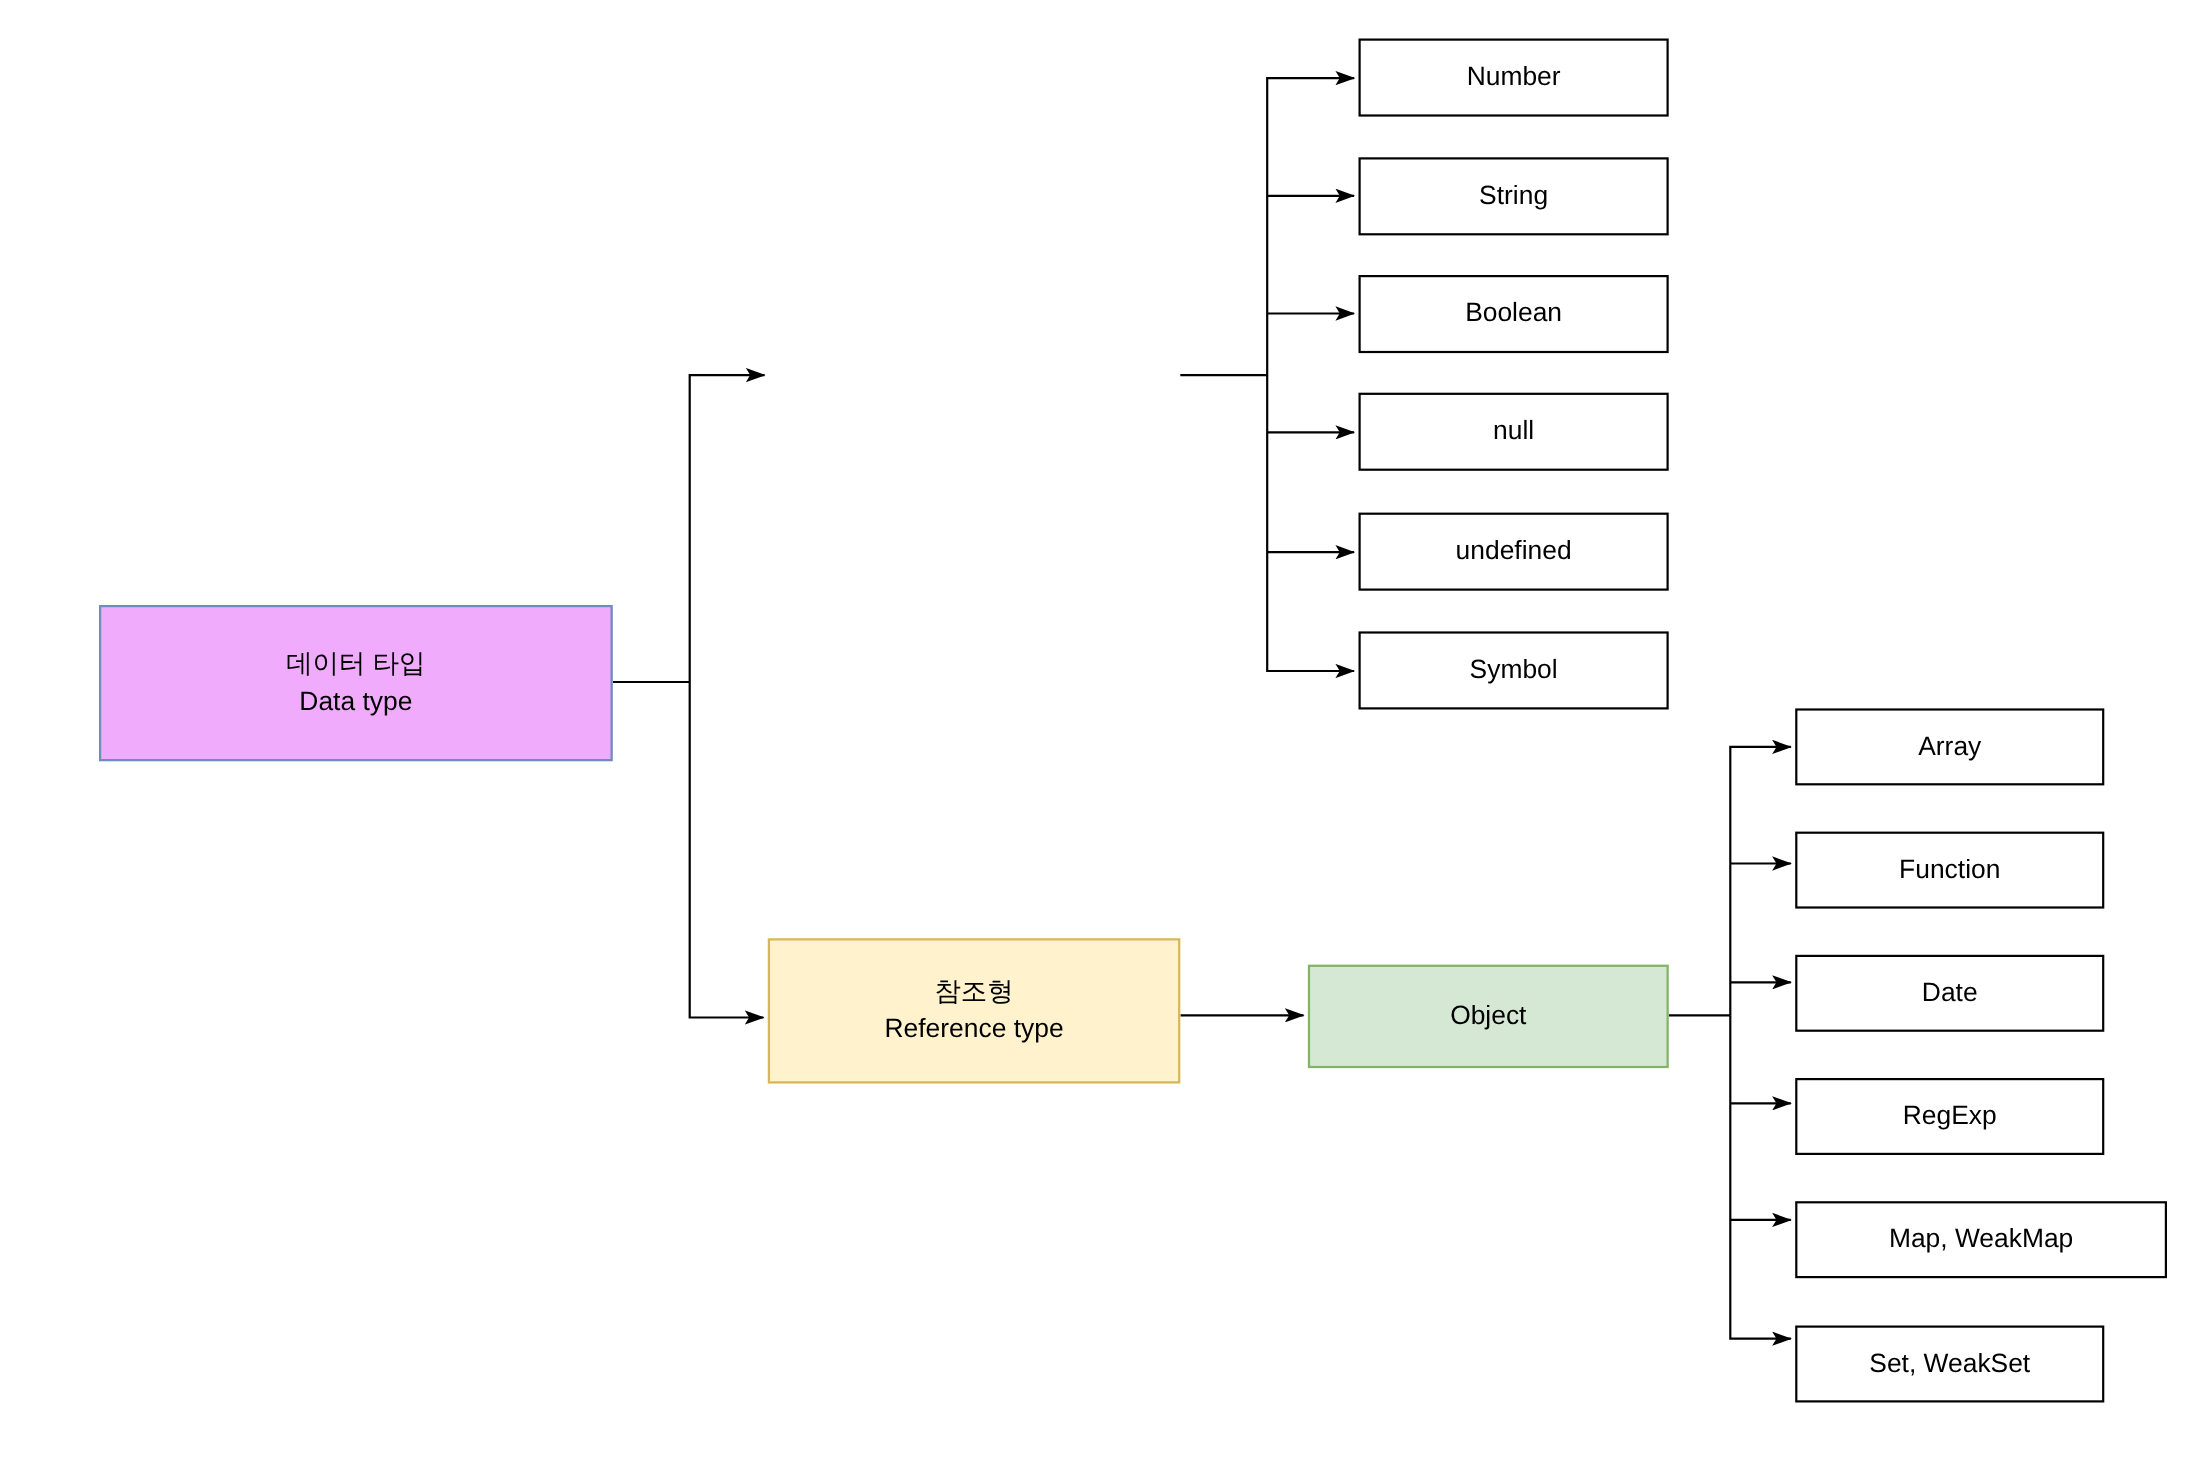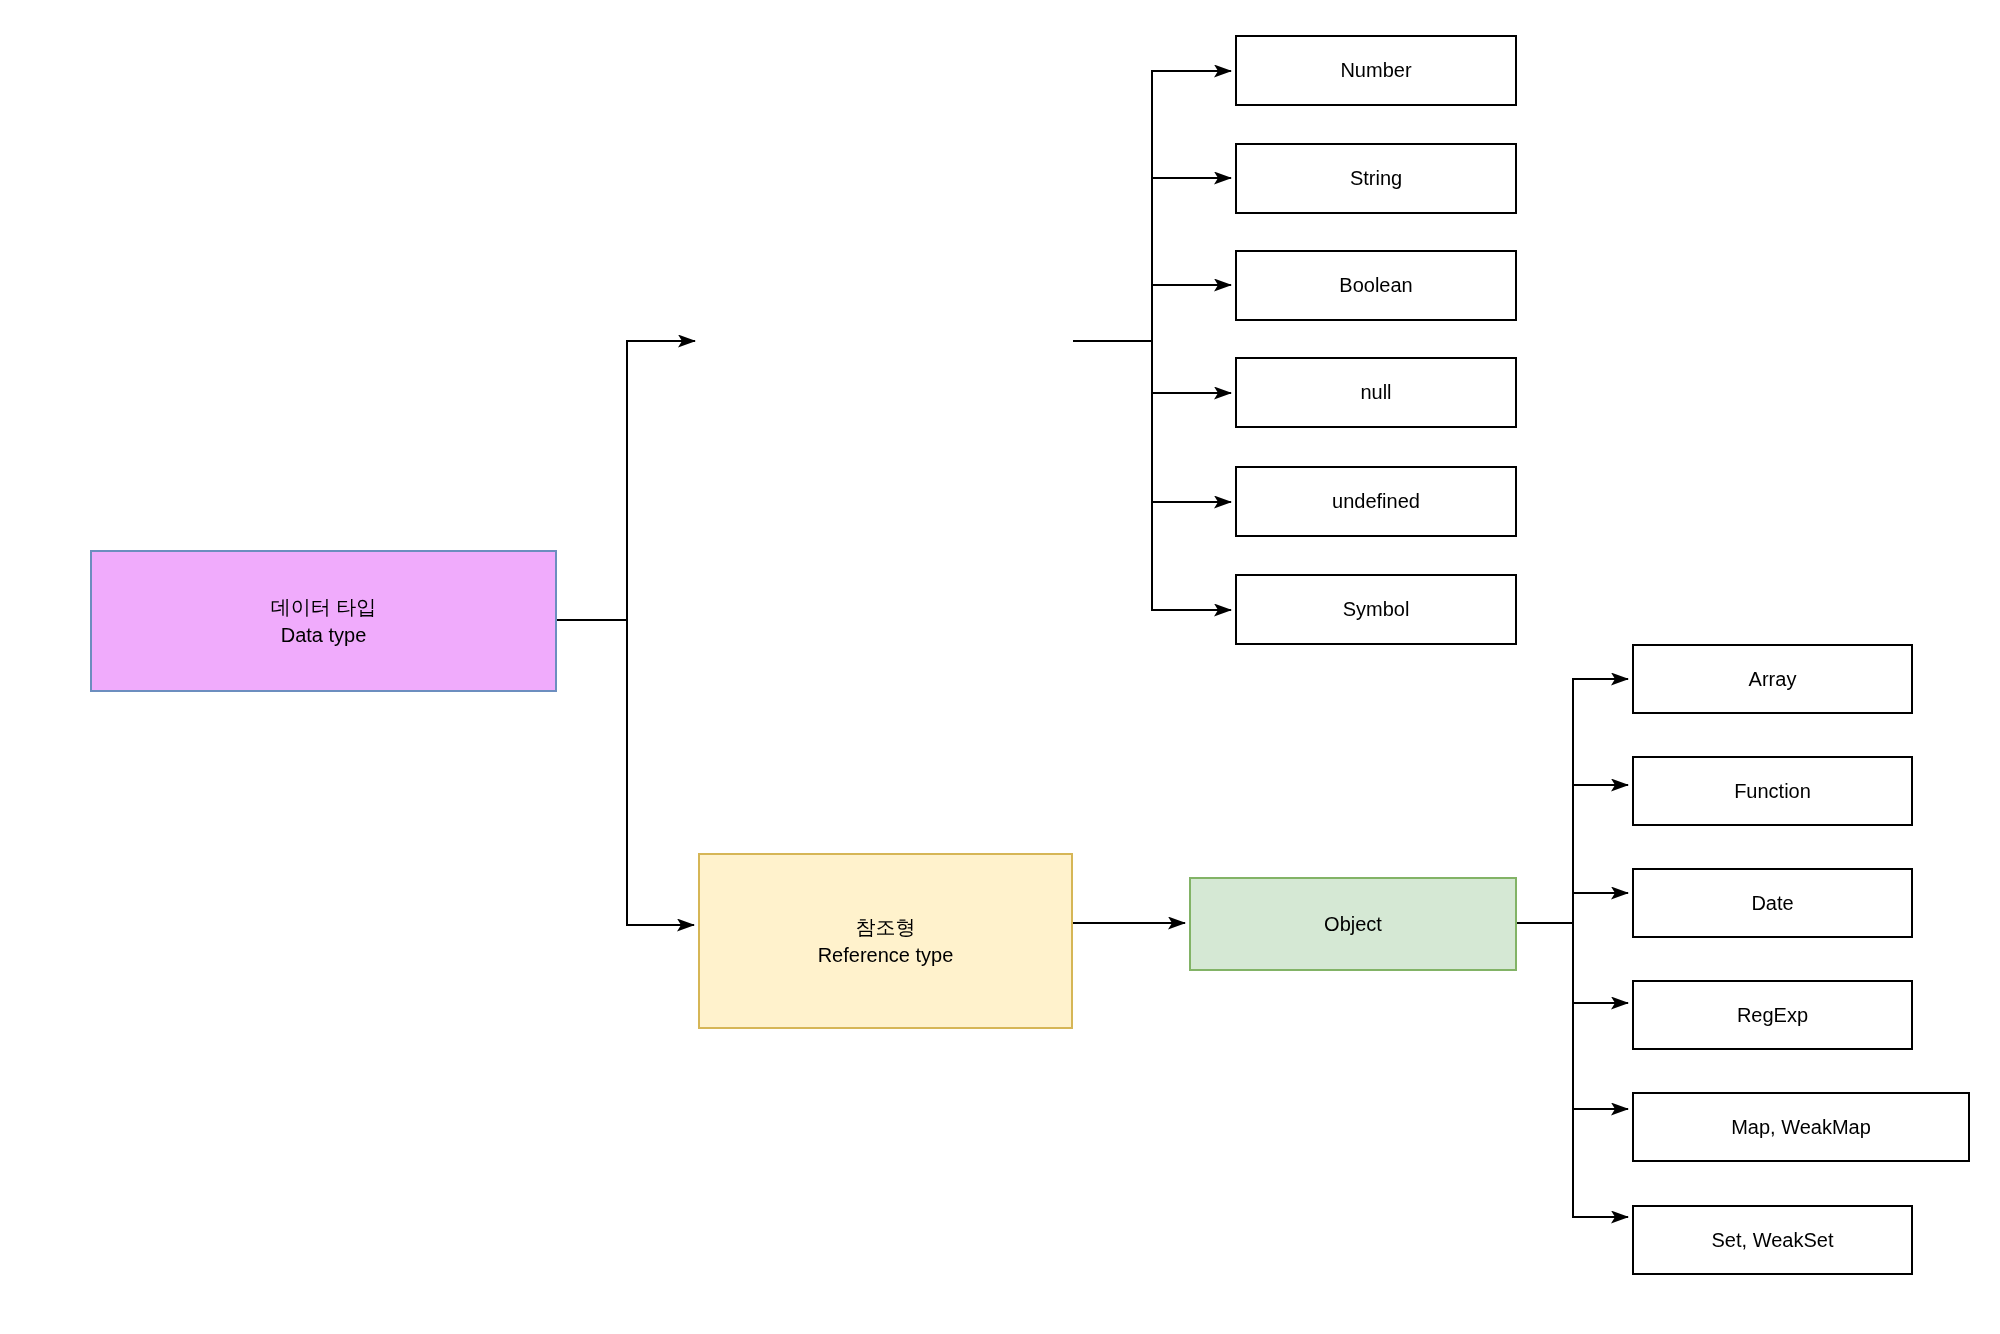--- a/index.html
+++ b/index.html
@@ -27,31 +27,31 @@
     stroke: none;
   }
   .node {
     position: absolute;
     box-sizing: border-box;
     display: flex;
     flex-direction: column;
     align-items: center;
     justify-content: center;
     text-align: center;
-    font-size: 20px;
+    font-size: 24px;
     line-height: 1.42;
     border: 2px solid #000000;
     background: #ffffff;
     white-space: nowrap;
   }
   
   .n-root   { left: 90px;  top: 550px; width: 467px; height: 142px; }
   
   .n-prim   { left: 699px; top: 270px; width: 374px; height: 143px; }
-  .n-ref    { left: 698px; top: 853px; width: 375px; height: 176px; }
+  .n-ref    { left: 698px; top: 853px; width: 375px; height: 132px; }
   
   .n-object { left: 1189px; top: 877px; width: 328px; height: 94px; }
   
   .n-p0 { left: 1235px; top: 35px;  width: 282px; height: 71px; }
   .n-p1 { left: 1235px; top: 143px; width: 282px; height: 71px; }
   .n-p2 { left: 1235px; top: 250px; width: 282px; height: 71px; }
   .n-p3 { left: 1235px; top: 357px; width: 282px; height: 71px; }
   .n-p4 { left: 1235px; top: 466px; width: 282px; height: 71px; }
   .n-p5 { left: 1235px; top: 574px; width: 282px; height: 71px; }
   

